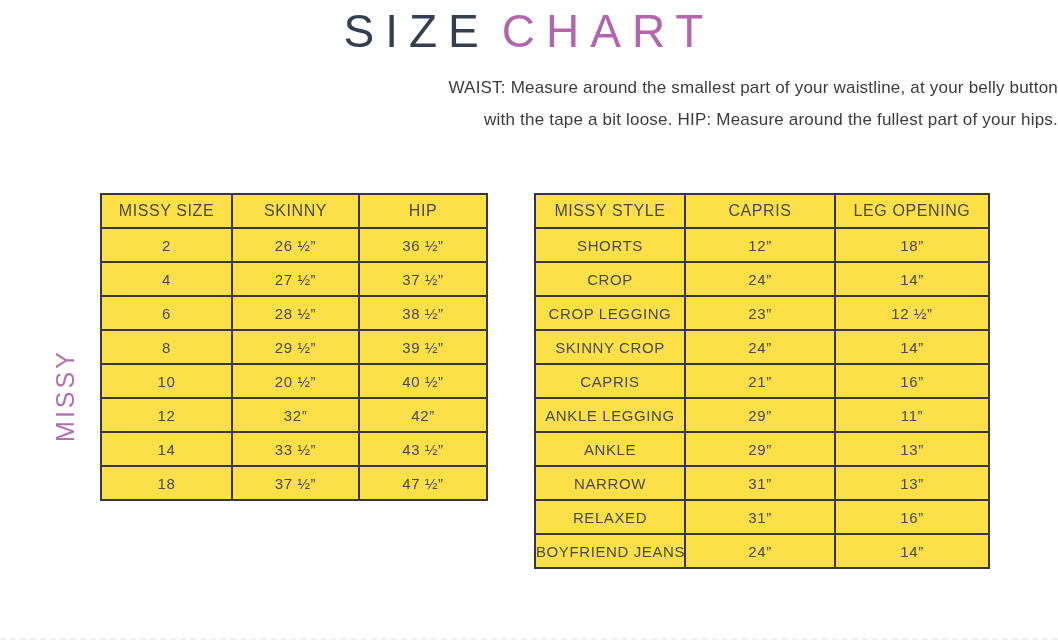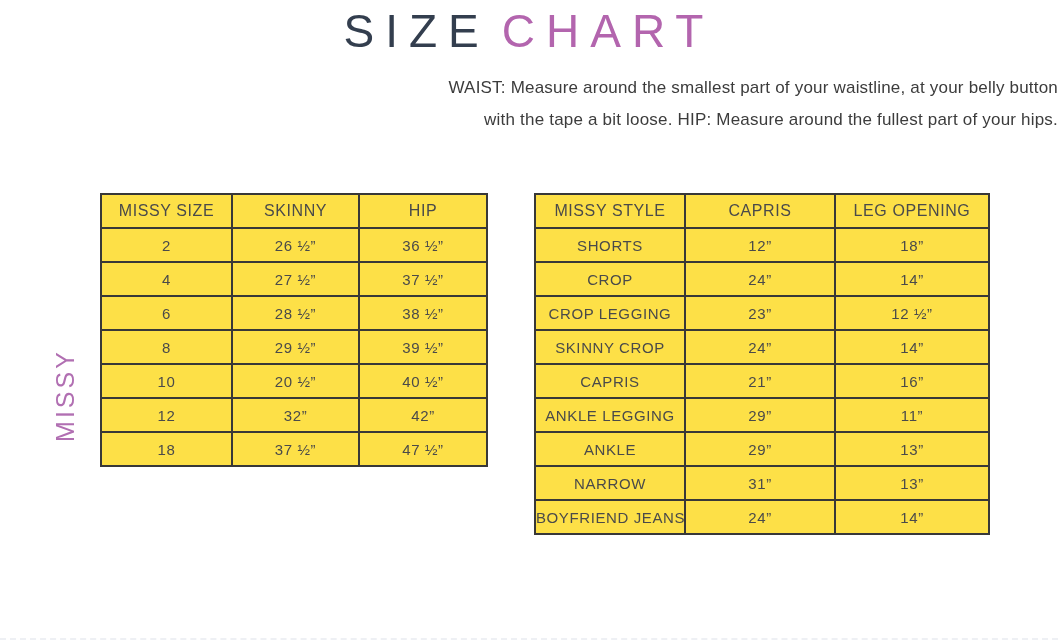--- a/index.html
+++ b/index.html
@@ -150,20 +150,25 @@
           <td>10</td>
           <td>20 ½”</td>
           <td>40 ½”</td>
         </tr>
         <tr>
           <td>12</td>
           <td>32”</td>
           <td>42”</td>
         </tr>
         <tr>
+          <td>14</td>
+          <td>33 ½”</td>
+          <td>43 ½”</td>
+        </tr>
+        <tr>
           <td>18</td>
           <td>37 ½”</td>
           <td>47 ½”</td>
         </tr>
       </tbody>
   </table>
 
   <table class="style-table">
     <colgroup>
         <col>
@@ -212,20 +217,25 @@
           <td>ANKLE</td>
           <td>29”</td>
           <td>13”</td>
         </tr>
         <tr>
           <td>NARROW</td>
           <td>31”</td>
           <td>13”</td>
         </tr>
         <tr>
+          <td>RELAXED</td>
+          <td>31”</td>
+          <td>16”</td>
+        </tr>
+        <tr>
           <td>BOYFRIEND JEANS</td>
           <td>24”</td>
           <td>14”</td>
         </tr>
       </tbody>
   </table>
 
   <div class="bottom-dashes"></div>
 
 </div>

